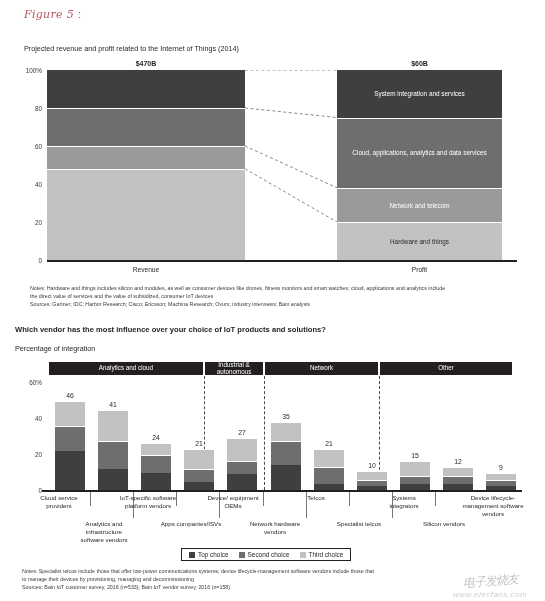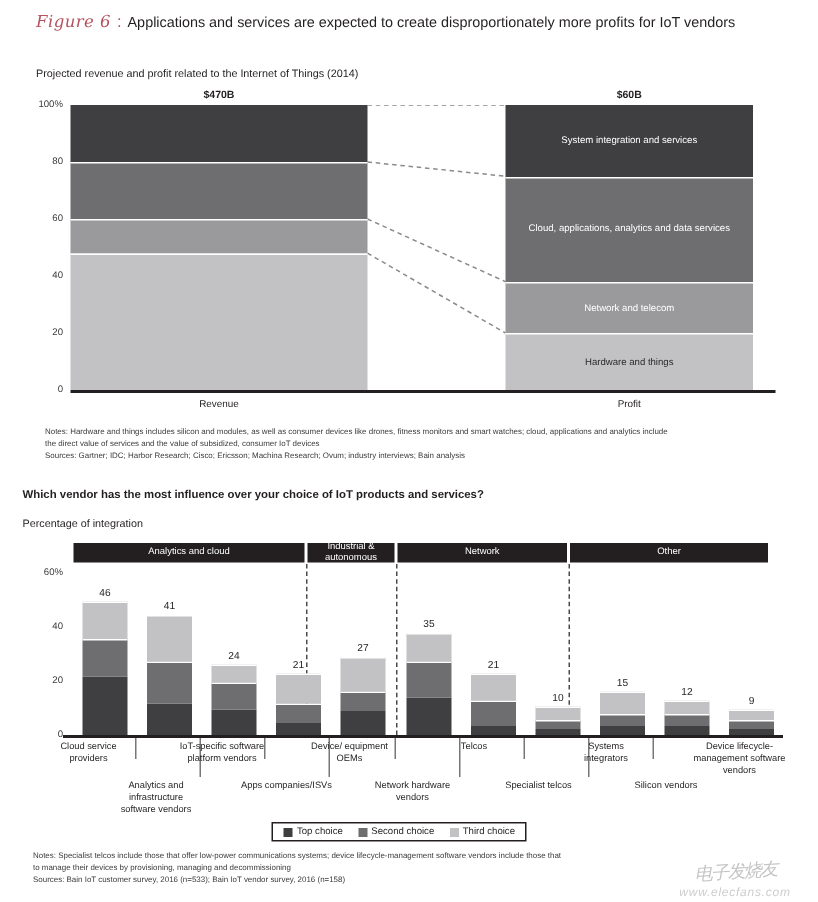--- a/index.html
+++ b/index.html
@@ -110,23 +110,22 @@
     display:flex; flex-direction:column; align-items:center; justify-content:flex-end;
   }
   #wm-script { font-family:"DejaVu Serif", serif; font-style:italic;
     font-size:12px; color:#8a8a8a; letter-spacing:-1px; transform:rotate(-4deg); }
   #wm-url { font-size:8px; color:#9a9a9a; letter-spacing:.5px;font-style:italic; }
 </style>
 </head>
 <body>
 
 <div id="fig-header">
-  <span id="fig-label">Figure 6</span>
+  <span id="fig-label">Figure 5</span>
   <span id="fig-colon">:</span>
-  <span id="fig-title">Applications and services are expected to create disproportionately more profits for IoT vendors</span>
 </div>
 
 <div class="subhead" style="left:24px; top:44px;">Projected revenue and profit related to the Internet of Things (2014)</div>
 
 <div id="chart1">
   <div id="c1-plot">
 
     <div style="position:absolute; left:0; top:0; bottom:0; width:0;">
       <div class="c1-ytick" style="top:0%;">100%</div>
       <div class="c1-ytick" style="top:20%;">80</div>
@@ -170,21 +169,21 @@
     </div>
   </div>
 
   <div id="c1-axis"></div>
 </div>
 
 <div class="notes" style="left:30px; top:284px; width:500px;">Notes: Hardware and things includes silicon and modules, as well as consumer devices like drones, fitness monitors and smart watches; cloud, applications and analytics include</div>
 <div class="notes" style="left:30px; top:292px; width:500px;">the direct value of services and the value of subsidized, consumer IoT devices</div>
 <div class="notes" style="left:30px; top:300px; width:500px;">Sources: Gartner; IDC; Harbor Research; Cisco; Ericsson; Machina Research; Ovum; industry interviews; Bain analysis</div>
 
-<div class="qtitle" style="left:15px; top:325px;">Which vendor has the most influence over your choice of IoT products and services?</div>
+<div class="qtitle" style="left:15px; top:325px;">Which vendor has the most influence over your choice of IoT products and solutions?</div>
 <div class="subhead" style="left:15px; top:344px;">Percentage of integration</div>
 
 <div id="chart2">
 
   <div class="catband" style="left:49px; width:154px;">Analytics and cloud</div>
   <div class="catband" style="left:205px; width:58px;">Industrial &amp; autonomous</div>
   <div class="catband" style="left:265px; width:113px;">Network</div>
   <div class="catband" style="left:380px; width:132px;">Other</div>
 
   <div class="divider" style="left:204px; top:14px; height:114px;"></div>

